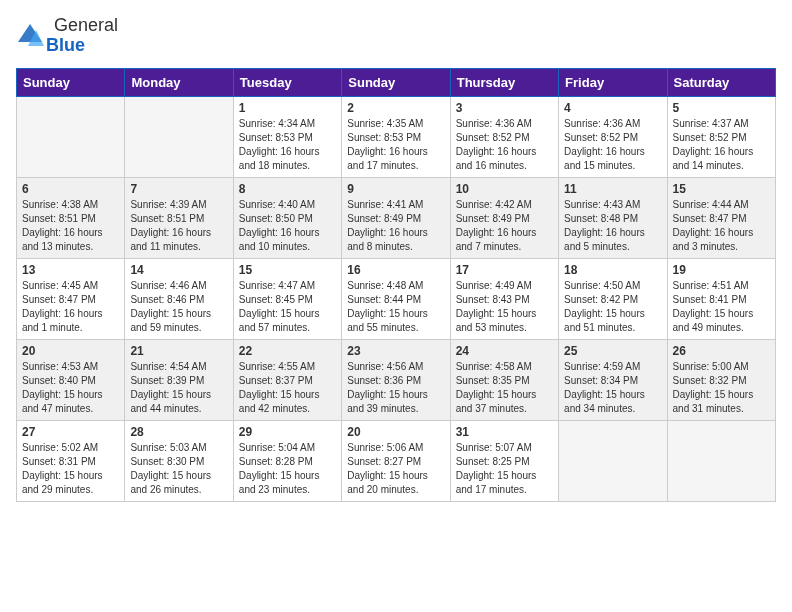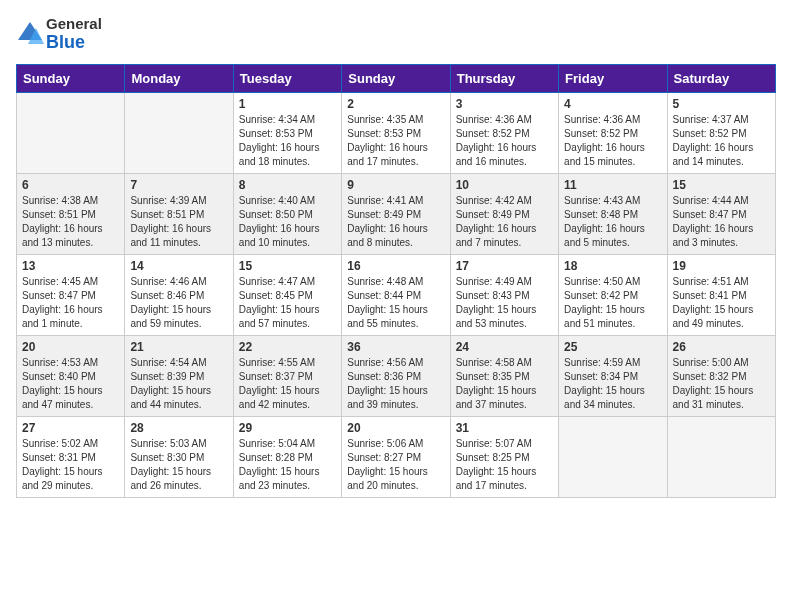--- a/index.html
+++ b/index.html
@@ -19,23 +19,24 @@
     .logo {
       display: flex;
       align-items: center;
     }
     .logo-text {
       display: flex;
       flex-direction: column;
       line-height: 1.1;
     }
     .logo-general {
-      font-size: 15px;
-      font-weight: bold;
-      color: #333;
+      font-size: 18px;
+      font-weight: normal;
+      color: #333;
+      margin-left: 8px;
     }
     .logo-blue {
       font-size: 18px;
       font-weight: bold;
       color: #1565c0;
     }
     .logo-icon {
       width: 28px;
       height: 28px;
       margin-right: 2px;
@@ -214,21 +215,21 @@
         </td>
         <td>
           <span class="day-num">21</span>
           <div class="day-info">Sunrise: 4:54 AM<br>Sunset: 8:39 PM<br>Daylight: 15 hours<br>and 44 minutes.</div>
         </td>
         <td>
           <span class="day-num">22</span>
           <div class="day-info">Sunrise: 4:55 AM<br>Sunset: 8:37 PM<br>Daylight: 15 hours<br>and 42 minutes.</div>
         </td>
         <td>
-          <span class="day-num">36</span>
+          <span class="day-num">23</span>
           <div class="day-info">Sunrise: 4:56 AM<br>Sunset: 8:36 PM<br>Daylight: 15 hours<br>and 39 minutes.</div>
         </td>
         <td>
           <span class="day-num">24</span>
           <div class="day-info">Sunrise: 4:58 AM<br>Sunset: 8:35 PM<br>Daylight: 15 hours<br>and 37 minutes.</div>
         </td>
         <td>
           <span class="day-num">25</span>
           <div class="day-info">Sunrise: 4:59 AM<br>Sunset: 8:34 PM<br>Daylight: 15 hours<br>and 34 minutes.</div>
         </td>

